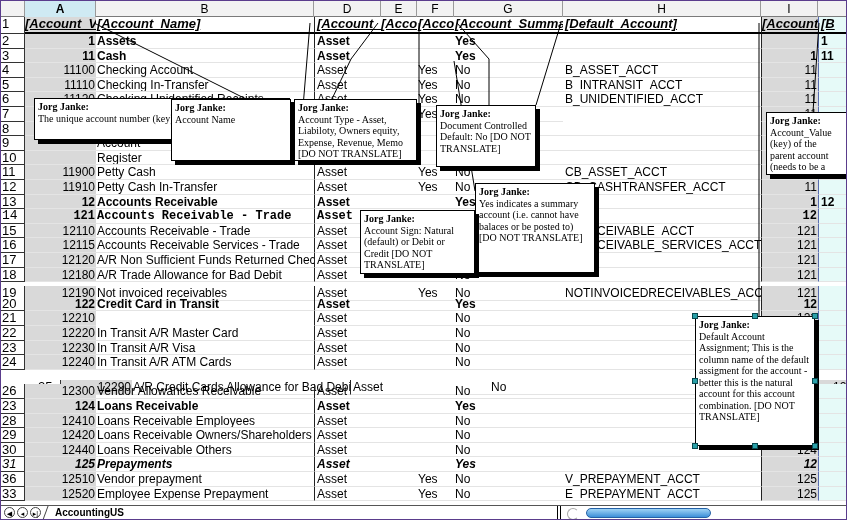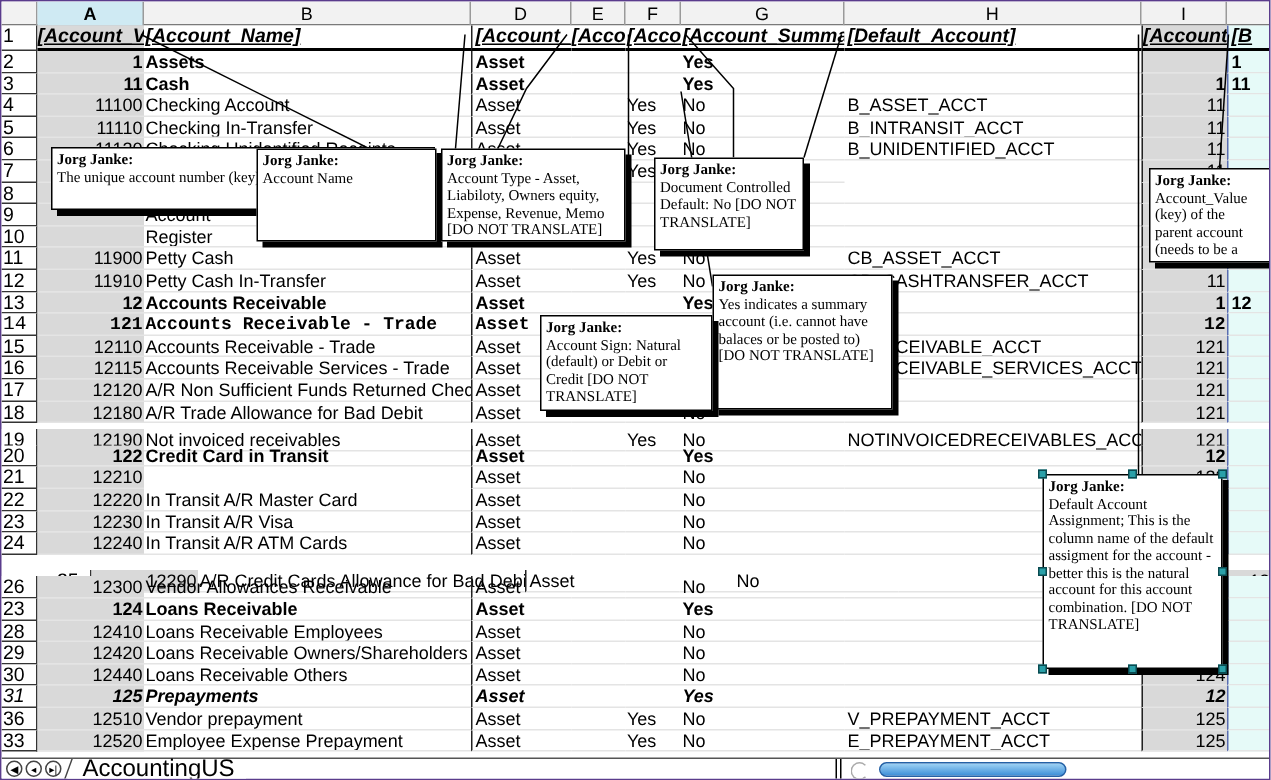--- a/index.html
+++ b/index.html
@@ -24,21 +24,21 @@
   .bold{font-weight:bold;}
   .hdrrow .cell{font-weight:bold;font-style:italic;text-decoration:underline;font-size:13px;background:#fff;border-bottom:2px solid #000;}
   .hdrrow .cA,.hdrrow .cI{background:#d9d9d9;}
   .hdrrow .cJ{background:#e6faf8;}
   .note{position:absolute;background:#fff;border:1px solid #000;box-shadow:4px 4px 0 #000;font-family:"Liberation Serif",serif;font-size:10px;line-height:11.5px;padding:2px 3px;box-sizing:border-box;color:#000;overflow:hidden;}
   .note .author{font-weight:bold;display:block;}
   .handle{position:absolute;width:6px;height:6px;background:#2aa0a8;border:1px solid #0a4a50;box-sizing:border-box;}
   svg.lines{position:absolute;left:0;top:0;pointer-events:none;}
   .tabbar{position:absolute;left:0;top:504px;width:847px;height:16px;background:#fff;border-top:1px solid #555;box-sizing:border-box;}
   .navbtn{position:absolute;top:1px;width:11px;height:11px;border:1px solid #444;border-radius:50%;font-size:7px;line-height:11px;text-align:center;box-sizing:border-box;background:#fff;}
-  .sheettab{position:absolute;left:44px;top:0;height:14px;padding:0 8px 0 10px;font-size:16px;font-weight:normal;line-height:14px;border-bottom:1px solid #0369a1;background:#fff;}
+  .sheettab{position:absolute;left:44px;top:0;height:14px;padding:0 8px 0 10px;font-size:10px;font-weight:bold;line-height:14px;border-bottom:1px solid #0369a1;background:#fff;}
   .sheettab:before{content:"";position:absolute;left:0;top:0;width:1px;height:14px;background:#444;transform:skewX(-20deg);}
   .hscroll-thumb{position:absolute;left:585px;top:3px;width:125px;height:10px;border-radius:6px;background:linear-gradient(#9fd3f5,#3d8fd8);border:1px solid #2461a6;box-sizing:border-box;}
 </style>
 </head>
 <body>
 
 <div class="frame">
 
   <div class="colhdr" style="left:0;width:847px;">
     <div style="left:0;width:24px;"></div>

